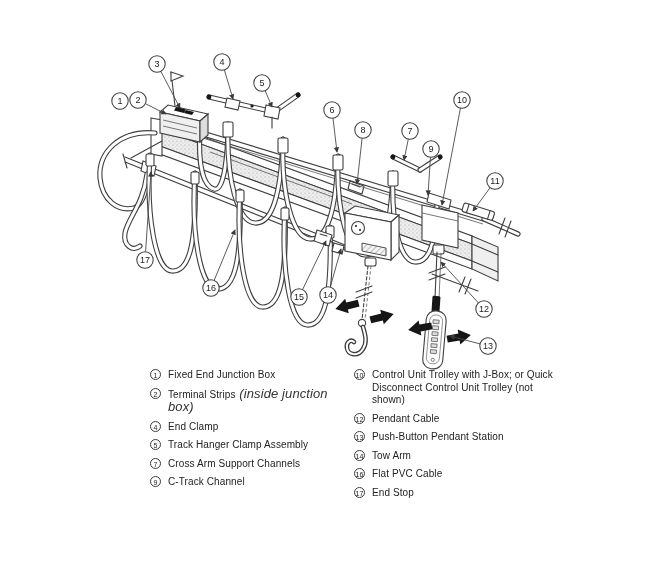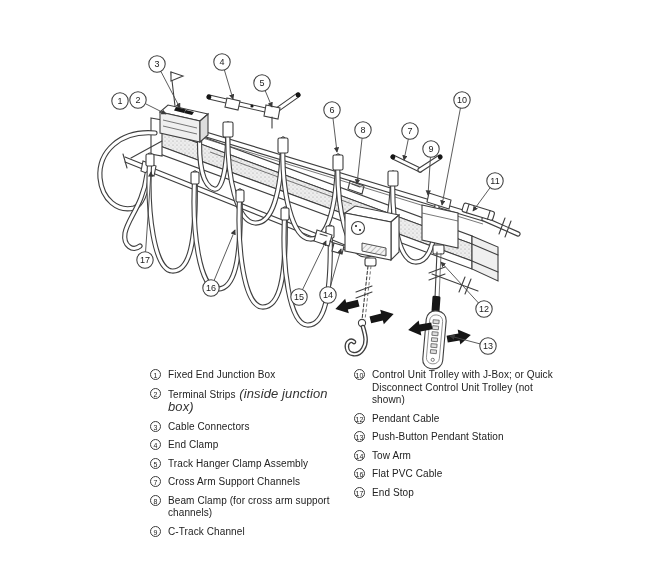--- a/index.html
+++ b/index.html
@@ -347,25 +347,23 @@
           <circle cx="145" cy="260" r="8.2" class="co"></circle>
           <text x="145" y="260.5" class="ct" dominant-baseline="middle" font-size="8">17</text>
         </g>
       </g>
   </svg>
 
   <div id="legend">
     <ul class="col left">
         <li><span class="num">1</span><span>Fixed End Junction Box</span></li>
         <li><span class="num">2</span><span>Terminal Strips</span><span class="note"> (inside junction box)</span></li>
-        <li><span class="num">3</span><span>Cable Connectors</span></li>
         <li><span class="num">4</span><span>End Clamp</span></li>
         <li><span class="num">5</span><span>Track Hanger Clamp Assembly</span></li>
         <li><span class="num">7</span><span>Cross Arm Support Channels</span></li>
-        <li><span class="num">8</span><span>Beam Clamp (for cross arm support channels)</span></li>
         <li><span class="num">9</span><span>C-Track Channel</span></li>
       </ul>
     <ul class="col right">
         <li><span class="num">10</span><span>Control Unit Trolley with J-Box; or Quick Disconnect Control Unit Trolley (not shown)</span></li>
         <li><span class="num">12</span><span>Pendant Cable</span></li>
         <li><span class="num">13</span><span>Push-Button Pendant Station</span></li>
         <li><span class="num">14</span><span>Tow Arm</span></li>
         <li><span class="num">16</span><span>Flat PVC Cable</span></li>
         <li><span class="num">17</span><span>End Stop</span></li>
       </ul>

